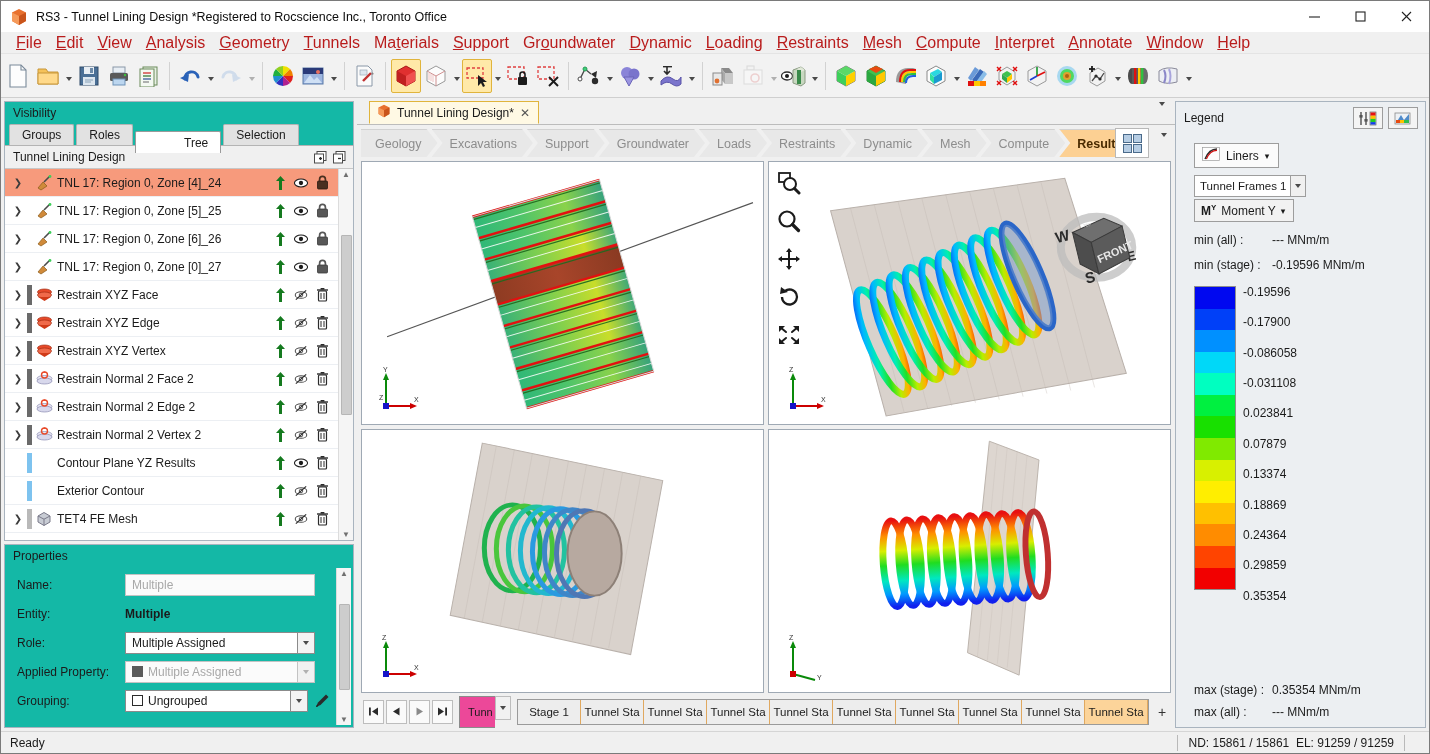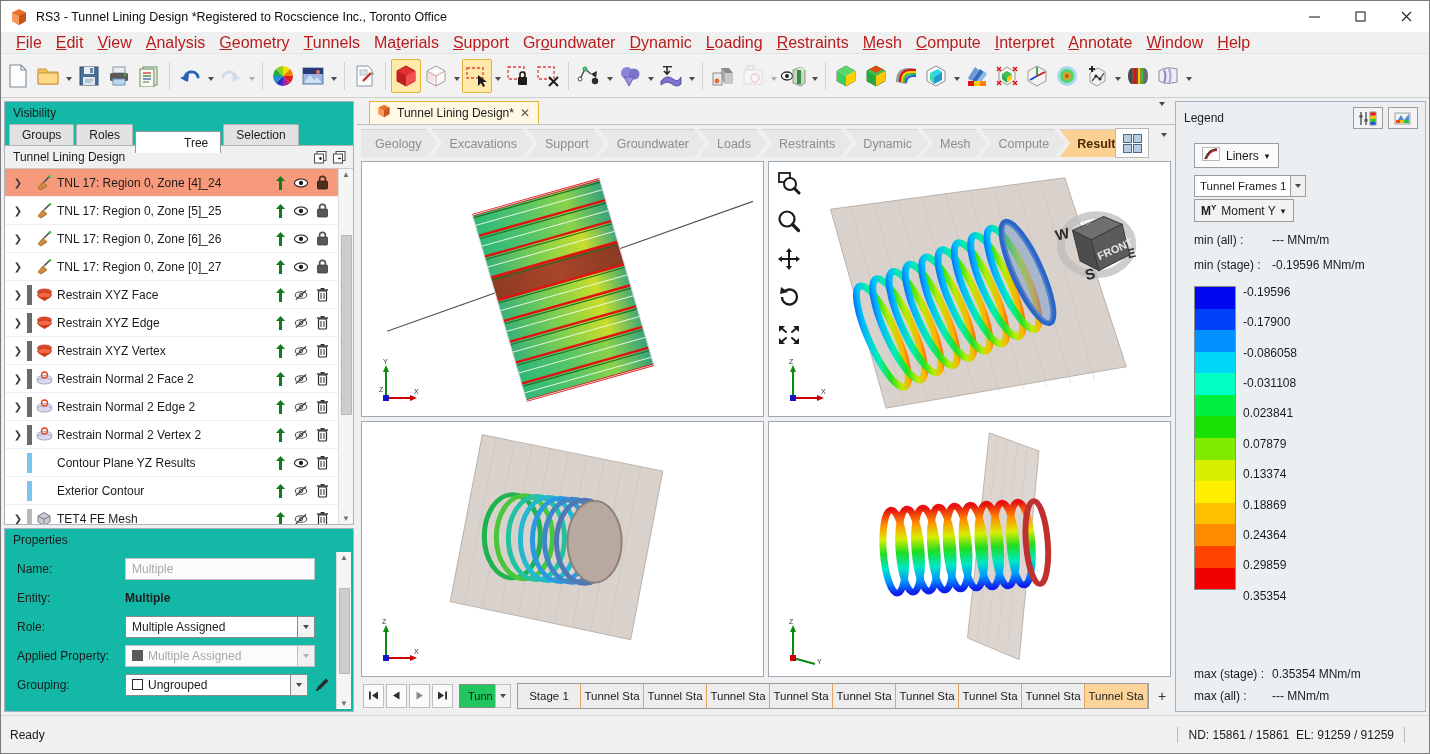--- a/index.html
+++ b/index.html
@@ -188,21 +188,21 @@
   .stagebar {
     height:38px; min-height:38px; display:flex; align-items:center;
     padding:4px 4px 5px 6px; gap:2px; background:#f0f0f0;
   }
   .navbtn {
     width:21px; height:24px; border:1px solid #bdbdbd; background:#fafafa;
     display:flex; align-items:center; justify-content:center;
   }
   .stage-combo { display:flex; margin:0 4px 0 4px; }
   .stage-combo .sc-text {
-    width:36px; height:24px; background:#22c55e; border:1px solid #8b8b8b; border-right:none;
+    width:36px; height:32px; background:#ec4899; border:1px solid #8b8b8b; border-right:none;
     display:flex; align-items:center; padding-left:8px; font-size:11px; overflow:hidden; white-space:nowrap;
   }
   .stage-combo .sc-btn {
     width:16px; height:24px; border:1px solid #bdbdbd; background:#f1f1f1;
     display:flex; align-items:center; justify-content:center;
   }
   .stagetabs {
     flex:1 1 auto; display:flex; align-items:stretch; height:26px;
     border:1px solid #9a9a9a; background:#ededed; overflow:hidden;
   }
@@ -245,21 +245,21 @@
   .scale-wrap { display:flex; margin-top:14px; }
   .scale-bar { width:42px; border:1px solid #8e8e8e; display:flex; flex-direction:column; }
   .scale-seg { flex:1 1 0; }
   .scale-labels { display:flex; flex-direction:column; margin-left:7px; }
   .scale-lab { font-size:12px; height:27.6px; display:flex; align-items:center; transform:translateY(-13.8px); }
   .legend-foot { padding:0 0 8px 18px; font-size:12px; }
   .legend-foot .minmax { margin-top:8px; }
 
   
   .statusbar {
-    height:38px; min-height:22px; display:flex; align-items:center;
+    height:22px; min-height:22px; display:flex; align-items:center;
     background:#f0f0f0; border-top:1px solid #d5d5d5; padding-left:9px; font-size:12px;
   }
   .status-right { margin-left:auto; display:flex; align-items:center; padding-right:24px;}
   .status-cell { border-left:1px solid #b9b9b9; border-right:1px solid #b9b9b9; padding:1px 10px; }
 </style>
 </head>
 <body>
 
 <div class="app">
 

